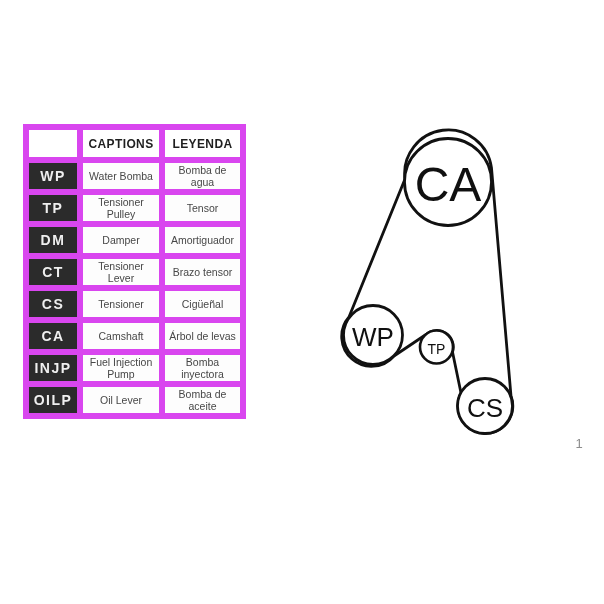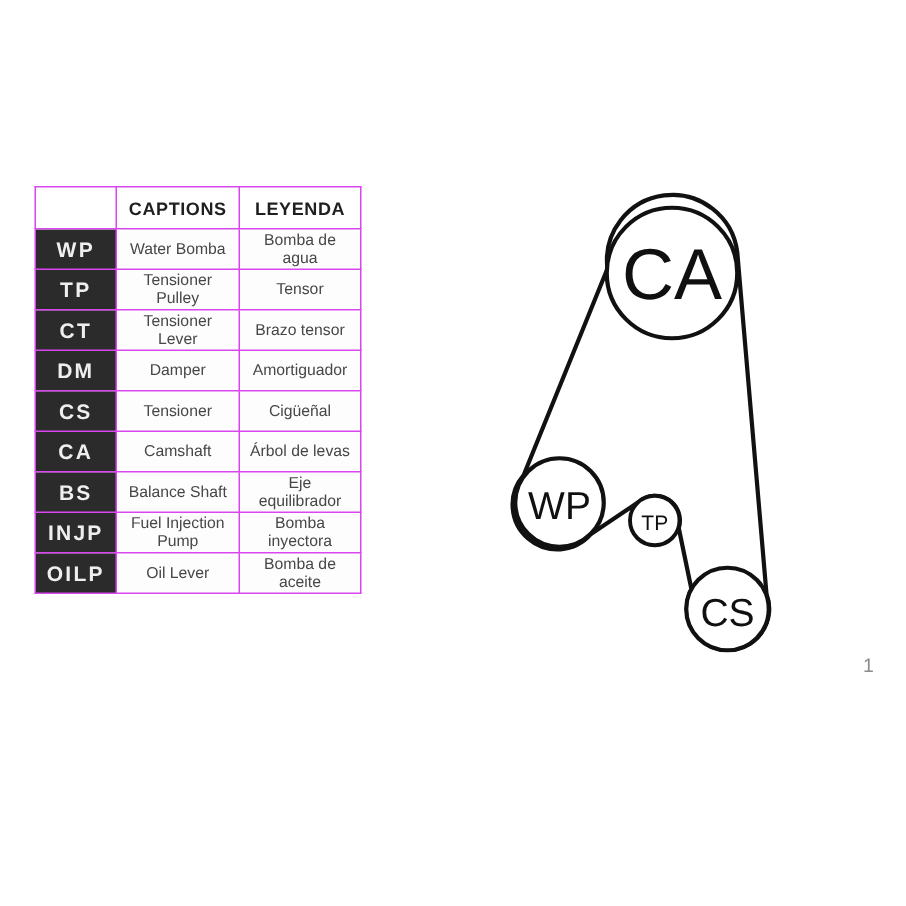--- a/index.html
+++ b/index.html
@@ -7,21 +7,21 @@
     position:relative;width:604px;height:604px;background:#ffffff;overflow:hidden;
     font-family:"Liberation Sans", sans-serif;
   }
 
   
   table.legend{
     position:absolute;left:23px;top:124px;width:217px;
     border-collapse:collapse;table-layout:fixed;
   }
   table.legend td,table.legend th{
-    border:1px solid #d946ef;
+    border:6px solid #d946ef;
     font-family:"Liberation Sans", sans-serif;
     text-align:center;vertical-align:middle;
     padding:0 2px;
   }
   th.blank{border:none;background:#ffffff;}
   th.colhead{
     font-size:12px;font-weight:bold;color:#1f1f1f;letter-spacing:0.4px;
     height:27px;background:#ffffff;
   }
   td.abbr{
@@ -76,50 +76,44 @@
 
         <tr>
           <td class="abbr">TP</td>
           <td class="cell">Tensioner
 Pulley</td>
           <td class="cell">Tensor</td>
         </tr>
 
 
         <tr>
+          <td class="abbr">DM</td>
+          <td class="cell">Damper</td>
+          <td class="cell">Amortiguador</td>
+        </tr>
+
+        <tr>
           <td class="abbr">CT</td>
           <td class="cell">Tensioner
 Lever</td>
           <td class="cell">Brazo tensor</td>
-        </tr>
-
-        <tr>
-          <td class="abbr">DM</td>
-          <td class="cell">Damper</td>
-          <td class="cell">Amortiguador</td>
         </tr>
 
         <tr>
           <td class="abbr">CS</td>
           <td class="cell">Tensioner</td>
           <td class="cell">Cigüeñal</td>
         </tr>
 
         <tr>
           <td class="abbr">CA</td>
           <td class="cell">Camshaft</td>
           <td class="cell">Árbol de levas</td>
         </tr>
 
-        <tr>
-          <td class="abbr">BS</td>
-          <td class="cell">Balance Shaft</td>
-          <td class="cell">Eje
-equilibrador</td>
-        </tr>
 
         <tr>
           <td class="abbr">INJP</td>
           <td class="cell">Fuel Injection
 Pump</td>
           <td class="cell">Bomba
 inyectora</td>
         </tr>
 
         <tr>

